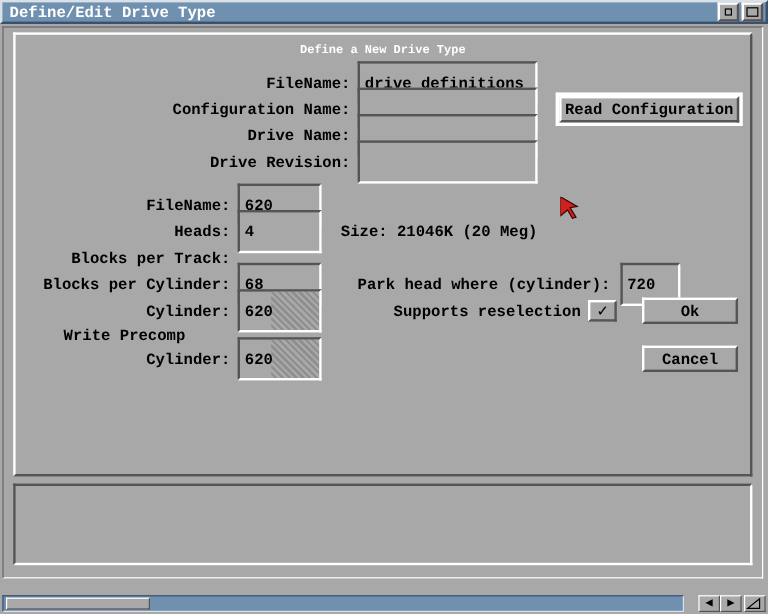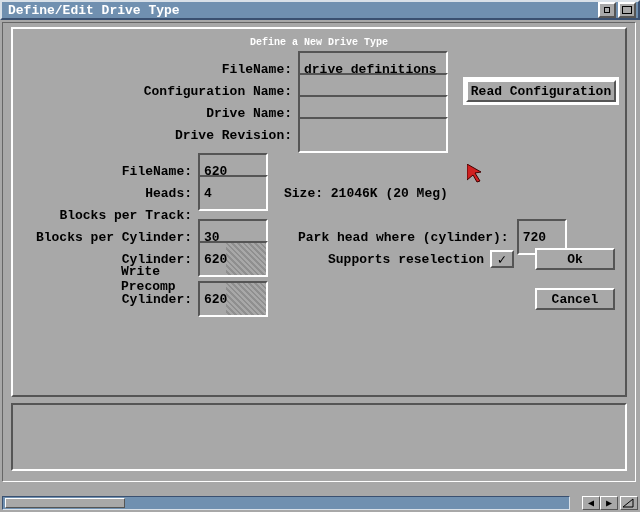--- a/index.html
+++ b/index.html
@@ -287,21 +287,21 @@
           </div>
         <div style="width:16px"></div>
         <div>Size: 21046K (20 Meg)</div>
       </div>
       <div class="row">
         <div class="label" style="width:185px">Blocks per Track:</div>
       </div>
       <div class="row">
         <div class="label" style="width:185px">Blocks per Cylinder:</div>
         <div class="sunken" style="width:70px;color:#000">
-            <span>30</span>
+            <span>68</span>
           </div>
         <div style="width:30px"></div>
         <div>Park head where (cylinder):</div>
         <div style="width:8px"></div>
         <div class="sunken" style="width:50px;color:#000">
             <span>720</span>
           </div>
       </div>
       <div class="row">
         <div class="label" style="width:185px">Cylinder:</div>
@@ -313,21 +313,21 @@
         <div>Supports reselection</div>
         <div class="checkbox">
             <span>✓</span>
           </div>
         <div style="flex:1"></div>
         <div class="btn" style="width:80px;margin-right:10px">
             <span>Ok</span>
           </div>
       </div>
       <div class="row" style="height:18px">
-        <div class="label" style="width:185px;text-align:left;padding-left:108px">Write Precomp</div>
+        <div class="label" style="width:185px;text-align:left;padding-left:40px">Write Precomp</div>
       </div>
       <div class="row">
         <div class="label" style="width:185px">Cylinder:</div>
         <div class="sunken" style="width:70px;color:#000;position:relative;overflow:hidden">
           <span style="position:relative;z-index:1">620</span>
           <div class="hatch" style="position:absolute;right:0;top:0"></div>
         </div>
         <div style="flex:1"></div>
         <div class="btn" style="width:80px;margin-right:10px">
             <span>Cancel</span>

